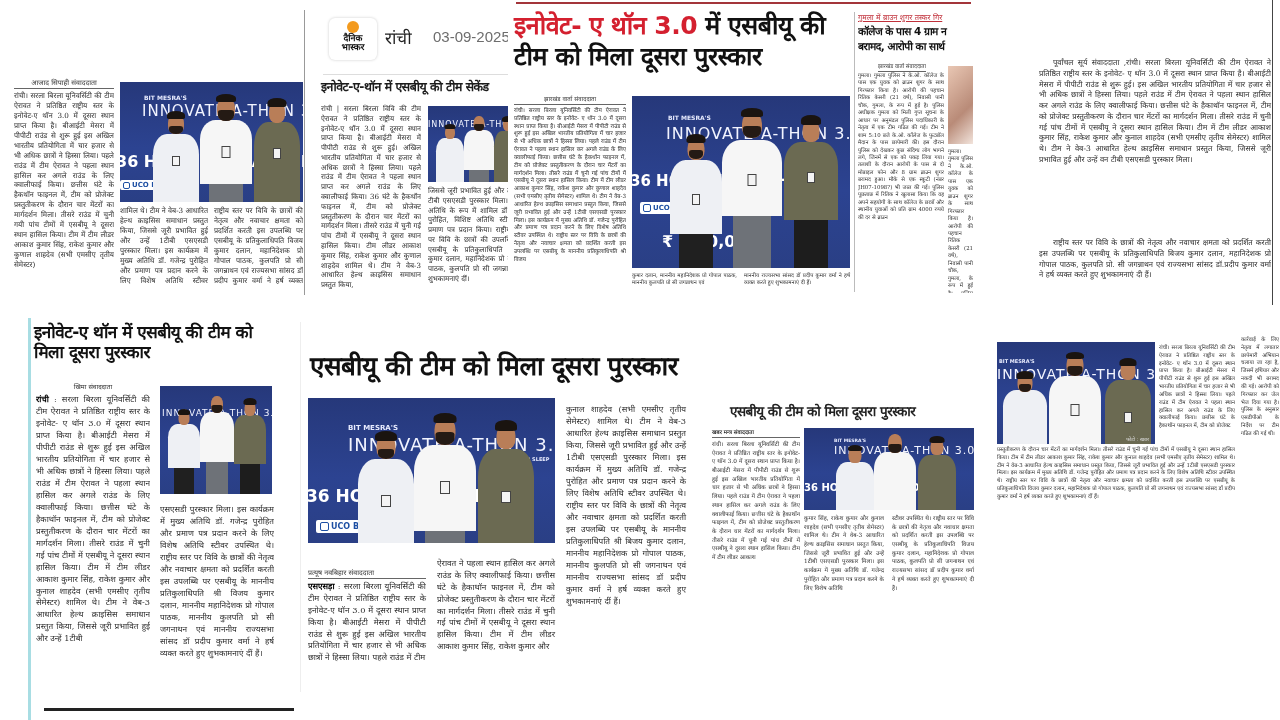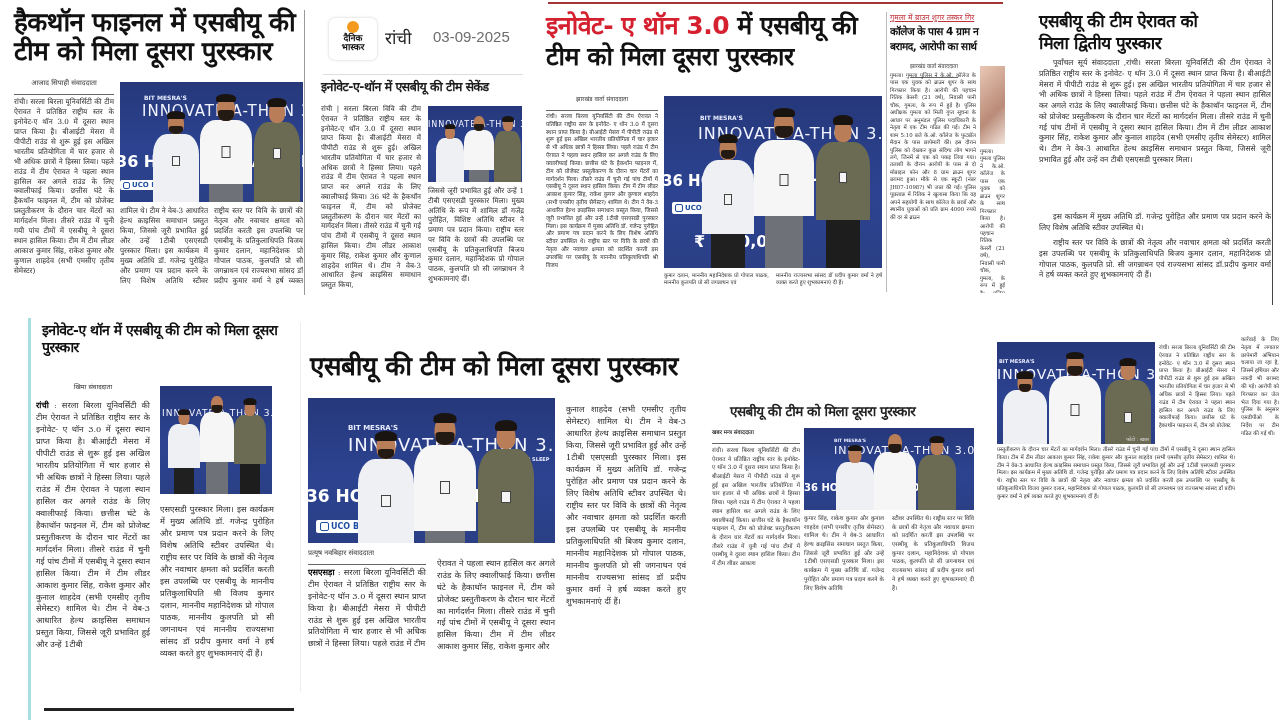--- a/index.html
+++ b/index.html
@@ -1,21 +1,21 @@
 <!DOCTYPE html>
 <html><head>
 <meta charset="utf-8">
 <style>
   * { box-sizing: border-box; margin: 0; padding: 0; }
   html, body { width: 1280px; height: 720px; overflow: hidden; background: #ffffff; }
   body { position: relative; font-family: "DejaVu Sans", sans-serif; color: #1a1a1a; }
 
   .clip { position: absolute; background: #fff; overflow: hidden; }
   .headline { font-family: "DejaVu Sans", sans-serif; font-weight: bold; color: #111; line-height: 1.12; letter-spacing: -0.5px; }
-  .byline { font-size: 7px; color: #333; border-bottom: 1px solid #666; padding-bottom: 7px; margin-bottom: 2px; display: inline-block; }
+  .byline { font-size: 7px; color: #333; border-bottom: 1px solid #666; padding-bottom: 1px; margin-bottom: 2px; display: inline-block; }
   .body-text { font-family: "DejaVu Serif", serif; font-size: 7.4px; line-height: 1.38; color: #2a2a2a; text-align: justify; }
   .body-text b { font-weight: bold; color: #000; }
 
   
   .photo { position: absolute; overflow: hidden; background: linear-gradient(180deg,#26387a 0%,#2c4391 55%,#2a3f85 100%); }
   .photo .b-top { position: absolute; color: #e8ecff; font-family: "DejaVu Sans", sans-serif; font-weight: bold; white-space: nowrap; }
   .photo .b-big { position: absolute; color: #f2f4ff; font-family: "DejaVu Sans", sans-serif; letter-spacing: 1px; white-space: nowrap; }
   .photo .b-36 { position: absolute; color: #fff; font-weight: bold; font-family: "DejaVu Sans", sans-serif; white-space: nowrap; }
   .photo .uco { position: absolute; background: #fff; color: #1d4fa3; font-weight: bold; font-family: "DejaVu Sans", sans-serif; border-radius: 2px; white-space: nowrap; }
   .photo .uco .box { display: inline-block; border: 1.5px solid #1d4fa3; border-radius: 2px; margin-right: 2px; vertical-align: middle; }
@@ -33,21 +33,20 @@
   .p2 .legs { background: #6e7278; }
   .p3 .legs { background: #1d1d1d; }
 
   .vrule { position: absolute; background: #555; width: 1px; }
   .red-line { position: absolute; height: 2px; background: #a3353a; }
 </style>
 </head>
 <body>
 
 <div class="clip" style="left:8px;top:0;width:295px;height:295px;">
-  <div class="headline" style="font-size:26px;position:absolute;left:6px;top:8px;width:290px;">हैकथॉन फाइनल में एसबीयू की टीम को मिला दूसरा पुरस्कार</div>
   <div style="position:absolute;left:6px;top:78px;width:100px;">
     <div class="byline" style="font-size:7px;text-align:center;display:block;">आजाद सिपाही संवाददाता</div>
     <div class="body-text" style="font-size:7.2px;height:196px;overflow:hidden;">रांची। सरला बिरला यूनिवर्सिटी की टीम ऐरावत ने प्रतिष्ठित राष्ट्रीय स्तर के इनोवेट-ए थॉन 3.0 में दूसरा स्थान प्राप्त किया है। बीआईटी मेसरा में पीपीटी राउंड से शुरू हुई इस अखिल भारतीय प्रतियोगिता में चार हजार से भी अधिक छात्रों ने हिस्सा लिया। पहले राउंड में टीम ऐरावत ने पहला स्थान हासिल कर अगले राउंड के लिए क्वालीफाई किया। छत्तीस घंटे के हैकथॉन फाइनल में, टीम को प्रोजेक्ट प्रस्तुतीकरण के दौरान चार मेंटरों का मार्गदर्शन मिला। तीसरे राउंड में चुनी गयी पांच टीमों में एसबीयू ने दूसरा स्थान हासिल किया। टीम में टीम लीडर आकाश कुमार सिंह, राकेश कुमार और कुणाल शाहदेव (सभी एमसीए तृतीय सेमेस्टर)</div>
   </div>
   <div class="photo" style="left:112px;top:82px;width:183px;height:120px;">
     <div class="b-top" style="left:24px;top:12px;font-size:6px;">BIT MESRA'S</div>
     <div class="b-big" style="left:22px;top:20px;font-size:15px;">INNOVATE-A-THON 3.0</div>
     <div class="b-36" style="left:-4px;top:70px;font-size:16px;">36 HOUR HACKATHON</div>
     <div class="uco" style="left:0;top:98px;font-size:7px;padding:1px 3px;"><span class="box" style="width:7px;height:7px;"></span><span>UCO BANK</span></div>
     <div class="person p1" style="left:33px;width:46px;height:92px;">
@@ -103,21 +102,21 @@
     </div>
     <div class="person p3" style="left:66px;width:27px;height:66px;">
       <div class="torso" style="top:15px;bottom:0;"></div>
       <div class="head" style="top:2px;width:10px;height:13px;"></div>
       <div class="hair" style="top:0;width:12px;height:6px;"></div>
     </div>
   </div>
   <div class="body-text" style="position:absolute;left:113px;top:186px;width:96px;height:105px;overflow:hidden;font-size:7.1px;">जिससे जूरी प्रभावित हुई और उन्हें 1 टीबी एसएसडी पुरस्कार मिला। मुख्य अतिथि के रूप में शामिल डॉ गजेंद्र पुरोहित, विशिष्ट अतिथि स्टीवर ने प्रमाण पत्र प्रदान किया। राष्ट्रीय स्तर पर विवि के छात्रों की उपलब्धि पर एसबीयू के प्रतिकुलाधिपति बिजय कुमार दलान, महानिदेशक प्रो गोपाल पाठक, कुलपति प्रो सी जगन्नाथन ने शुभकामनाएं दीं।</div>
 </div>
 
-<div class="clip" style="left:540px;top:0;width:465px;height:300px;">
+<div class="clip" style="left:508px;top:0;width:465px;height:300px;">
   <div class="red-line" style="left:8px;top:2px;width:455px;"></div>
   <div class="headline" style="position:absolute;left:6px;top:10px;width:335px;font-size:25px;line-height:1.25;">
     <span style="color:#d4202f;">इनोवेट- ए थॉन 3.0</span>
     <span>में एसबीयू की टीम को मिला दूसरा पुरस्कार</span>
   </div>
   <div style="position:absolute;left:6px;top:95px;width:112px;">
     <div class="byline" style="display:block;text-align:center;font-size:6px;">झारखंड वार्ता संवाददाता</div>
     <div class="body-text" style="font-size:5.6px;line-height:1.4;height:190px;overflow:hidden;">रांची। सरला बिरला यूनिवर्सिटी की टीम ऐरावत ने प्रतिष्ठित राष्ट्रीय स्तर के इनोवेट- ए थॉन 3.0 में दूसरा स्थान प्राप्त किया है। बीआईटी मेसरा में पीपीटी राउंड से शुरू हुई इस अखिल भारतीय प्रतियोगिता में चार हजार से भी अधिक छात्रों ने हिस्सा लिया। पहले राउंड में टीम ऐरावत ने पहला स्थान हासिल कर अगले राउंड के लिए क्वालीफाई किया। छत्तीस घंटे के हैकथॉन फाइनल में, टीम को प्रोजेक्ट प्रस्तुतीकरण के दौरान चार मेंटरों का मार्गदर्शन मिला। तीसरे राउंड में चुनी गई पांच टीमों में एसबीयू ने दूसरा स्थान हासिल किया। टीम में टीम लीडर आकाश कुमार सिंह, राकेश कुमार और कुणाल शाहदेव (सभी एमसीए तृतीय सेमेस्टर) शामिल थे। टीम ने वेब-3 आधारित हेल्थ क्राइसिस समाधान प्रस्तुत किया, जिससे जूरी प्रभावित हुई और उन्हें 1टीबी एसएसडी पुरस्कार मिला। इस कार्यक्रम में मुख्य अतिथि डॉ. गजेन्द्र पुरोहित और प्रमाण पत्र प्रदान करने के लिए विशेष अतिथि स्टीवर उपस्थित थे। राष्ट्रीय स्तर पर विवि के छात्रों की नेतृत्व और नवाचार क्षमता को प्रदर्शित करती इस उपलब्धि पर एसबीयू के माननीय प्रतिकुलाधिपति श्री विजय</div>
   </div>
   <div class="photo" style="left:124px;top:96px;width:218px;height:172px;">
@@ -156,32 +155,30 @@
 
   <div style="position:absolute;left:350px;top:12px;width:115px;font-size:7.5px;color:#c0303a;text-decoration:underline;white-space:nowrap;overflow:hidden;">गुमला में ब्राउन शुगर तस्कर गिर</div>
   <div class="headline" style="position:absolute;left:350px;top:24px;width:112px;font-size:10.5px;line-height:1.45;height:32px;overflow:hidden;">कॉलेज के पास 4 ग्राम न बरामद, आरोपी का सार्थ</div>
   <div class="byline" style="position:absolute;left:370px;top:62px;font-size:5.5px;">झारखंड वार्ता संवाददाता</div>
   <div class="body-text" style="position:absolute;left:350px;top:72px;width:86px;height:222px;overflow:hidden;font-size:5.4px;">गुमला। गुमला पुलिस ने के.ओ. कॉलेज के पास एक युवक को ब्राउन शुगर के साथ गिरफ्तार किया है। आरोपी की पहचान रितिक केसरी (21 वर्ष), निवासी पानी चौक, गुमला, के रूप में हुई है। पुलिस अधीक्षक गुमला को मिली गुप्त सूचना के आधार पर अनुमंडल पुलिस पदाधिकारी के नेतृत्व में एक टीम गठित की गई। टीम ने शाम 5:10 बजे के.ओ. कॉलेज के फुटबॉल मैदान के पास छापेमारी की। इस दौरान पुलिस को देखकर कुछ संदिग्ध लोग भागने लगे, जिनमें से एक को पकड़ लिया गया। तलाशी के दौरान आरोपी के पास से दो मोबाइल फोन और 8 ग्राम ब्राउन शुगर बरामद हुआ। मौके से एक स्कूटी (नंबर JH07-1098?) भी जब्त की गई। पुलिस पूछताछ में रितिक ने खुलासा किया कि वह अपने सहयोगी के साथ कॉलेज के छात्रों और स्थानीय युवाओं को प्रति ग्राम 4000 रुपये की दर से ब्राउन</div>
   <div style="position:absolute;left:440px;top:66px;width:25px;height:78px;background:linear-gradient(135deg,#e9c7b4,#b98b78 60%,#f2e4dc);"></div>
   <div class="body-text" style="position:absolute;left:440px;top:148px;width:25px;height:145px;overflow:hidden;font-size:5.4px;">गुमला। गुमला पुलिस ने के.ओ. कॉलेज के पास एक युवक को ब्राउन शुगर के साथ गिरफ्तार किया है। आरोपी की पहचान रितिक केसरी (21 वर्ष), निवासी पानी चौक, गुमला, के रूप में हुई है। पुलिस अधीक्षक गुमला को मिली गुप्त सूचना के आधार पर अनुमंडल पुलिस पदाधिकारी के नेतृत्व में एक टीम गठित की गई। टीम ने शाम 5:10 बजे के.ओ. कॉलेज के फुटबॉल मैदान के पास छापेमारी की। इस दौरान पुलिस को देखकर कुछ संदिग्ध लोग भागने लगे, जिनमें से एक को पकड़ लिया गया। तलाशी के दौरान आरोपी के पास से दो मोबाइल फोन और 8 ग्राम ब्राउन शुगर बरामद हुआ। मौके से एक स्कूटी (नंबर JH07-1098?) भी जब्त की गई। पुलिस पूछताछ में रितिक ने खुलासा किया कि वह अपने सहयोगी के साथ कॉलेज के छात्रों और स्थानीय युवाओं को प्रति ग्राम 4000 रुपये की दर से ब्राउन</div>
 </div>
 
 <div class="clip" style="left:1035px;top:0;width:240px;height:305px;">
-  <div class="headline" style="position:absolute;left:4px;top:10px;width:180px;font-size:17px;line-height:1.3;">एसबीयू की टीम ऐरावत को मिला द्वितीय पुरस्कार</div>
   <div class="body-text" style="position:absolute;left:4px;top:58px;width:232px;font-size:7.6px;text-indent:14px;line-height:1.42;">
     <span>पूर्वांचल सूर्य संवाददाता ,रांची। सरला बिरला यूनिवर्सिटी की टीम ऐरावत ने प्रतिष्ठित राष्ट्रीय स्तर के इनोवेट- ए थॉन 3.0 में दूसरा स्थान प्राप्त किया है। बीआईटी मेसरा में पीपीटी राउंड से शुरू हुई। इस अखिल भारतीय प्रतियोगिता में चार हजार से भी अधिक छात्रों ने हिस्सा लिया। पहले राउंड में टीम ऐरावत ने पहला स्थान हासिल कर अगले राउंड के लिए क्वालीफाई किया। छत्तीस घंटे के हैकाथॉन फाइनल में, टीम को प्रोजेक्ट प्रस्तुतीकरण के दौरान चार मेंटरों का मार्गदर्शन मिला। तीसरे राउंड में चुनी गई पांच टीमों में एसबीयू ने दूसरा स्थान हासिल किया। टीम में टीम लीडर आकाश कुमार सिंह, राकेश कुमार और कुनाल शाहदेव (सभी एमसीए तृतीय सेमेस्टर) शामिल थे। टीम ने वेब-3 आधारित हेल्थ क्राइसिस समाधान प्रस्तुत किया, जिससे जूरी प्रभावित हुई और उन्हें वन टीबी एसएसडी पुरस्कार मिला।</span>
   </div>
-  <div class="body-text" style="position:absolute;left:4px;top:212px;width:232px;font-size:7.6px;text-indent:14px;line-height:1.42;">इस कार्यक्रम में मुख्य अतिथि डॉ. गजेन्द्र पुरोहित और प्रमाण पत्र प्रदान करने के लिए विशेष अतिथि स्टीवर उपस्थित थे।</div>
   <div class="body-text" style="position:absolute;left:4px;top:238px;width:232px;font-size:7.6px;text-indent:14px;line-height:1.42;">राष्ट्रीय स्तर पर विवि के छात्रों की नेतृत्व और नवाचार क्षमता को प्रदर्शित करती इस उपलब्धि पर एसबीयू के प्रतिकुलाधिपति बिजय कुमार दलान, महानिदेशक प्रो गोपाल पाठक, कुलपति प्रो. सी जगन्नाथन एवं राज्यसभा सांसद डॉ.प्रदीप कुमार वर्मा ने हर्ष व्यक्त करते हुए शुभकामनाएं दी हैं।</div>
 </div>
 <div class="vrule" style="left:1272px;top:0;height:305px;background:#444;"></div>
 
 <div class="clip" style="left:28px;top:318px;width:270px;height:402px;">
   <div style="position:absolute;left:0;top:0;width:3px;height:402px;background:#a8dde3;"></div>
-  <div class="headline" style="position:absolute;left:14px;top:4px;width:250px;font-size:14px;line-height:1.2;">इनोवेट-ए थॉन में एसबीयू की टीम को मिला दूसरा पुरस्कार</div>
+  <div class="headline" style="position:absolute;left:6px;top:4px;width:250px;font-size:17px;line-height:1.2;">इनोवेट-ए थॉन में एसबीयू की टीम को मिला दूसरा पुरस्कार</div>
   <div style="position:absolute;left:8px;top:64px;width:114px;">
     <div class="byline" style="display:block;text-align:center;border:none;font-size:6.5px;">खिमा संवाददाता</div>
     <div class="body-text" style="font-size:8.2px;line-height:1.46;height:320px;overflow:hidden;">
       <b>रांची</b> <span>: सरला बिरला यूनिवर्सिटी की टीम ऐरावत ने प्रतिष्ठित राष्ट्रीय स्तर के इनोवेट- ए थॉन 3.0 में दूसरा स्थान प्राप्त किया है। बीआईटी मेसरा में पीपीटी राउंड से शुरू हुई इस अखिल भारतीय प्रतियोगिता में चार हजार से भी अधिक छात्रों ने हिस्सा लिया। पहले राउंड में टीम ऐरावत ने पहला स्थान हासिल कर अगले राउंड के लिए क्वालीफाई किया। छत्तीस घंटे के हैकाथॉन फाइनल में, टीम को प्रोजेक्ट प्रस्तुतीकरण के दौरान चार मेंटरों का मार्गदर्शन मिला। तीसरे राउंड में चुनी गई पांच टीमों में एसबीयू ने दूसरा स्थान हासिल किया। टीम में टीम लीडर आकाश कुमार सिंह, राकेश कुमार और कुनाल शाहदेव (सभी एमसीए तृतीय सेमेस्टर) शामिल थे। टीम ने वेब-3 आधारित हेल्थ क्राइसिस समाधान प्रस्तुत किया, जिससे जूरी प्रभावित हुई और उन्हें 1टीबी</span>
     </div>
   </div>
   <div class="photo" style="left:132px;top:68px;width:112px;height:108px;">
     <div class="b-big" style="left:2px;top:22px;font-size:9px;">INNOVATE-A-THON 3.0</div>
     <div class="person p1" style="left:8px;width:32px;height:86px;">
       <div class="legs" style="height:28px;"></div>
@@ -231,21 +228,21 @@
       <div class="badge" style="top:68px;width:10px;height:13px;"></div>
     </div>
     <div class="person p3" style="left:170px;width:56px;height:124px;">
       <div class="torso" style="top:30px;bottom:0;"></div>
       <div class="head" style="top:6px;width:19px;height:24px;"></div>
       <div class="hair" style="top:1px;width:22px;height:11px;"></div>
       <div class="badge" style="top:72px;width:10px;height:12px;"></div>
     </div>
   </div>
   <div style="position:absolute;left:8px;top:226px;width:118px;">
-    <div class="byline" style="display:block;font-size:7px;">प्रत्यूष नवबिहार संवाददाता</div>
+    <div class="byline" style="display:block;font-size:7px;margin-top:20px;">प्रत्यूष नवबिहार संवाददाता</div>
     <div class="body-text" style="font-size:8.2px;line-height:1.45;">
       <b>एसएसड़ा</b> <span>: सरला बिरला यूनिवर्सिटी की टीम ऐरावत ने प्रतिष्ठित राष्ट्रीय स्तर के इनोवेट-ए थॉन 3.0 में दूसरा स्थान प्राप्त किया है। बीआईटी मेसरा में पीपीटी राउंड से शुरू हुई इस अखिल भारतीय प्रतियोगिता में चार हजार से भी अधिक छात्रों ने हिस्सा लिया। पहले राउंड में टीम</span>
     </div>
   </div>
   <div class="body-text" style="position:absolute;left:137px;top:236px;width:118px;font-size:8.2px;line-height:1.45;">ऐरावत ने पहला स्थान हासिल कर अगले राउंड के लिए क्वालीफाई किया। छत्तीस घंटे के हैकाथॉन फाइनल में, टीम को प्रोजेक्ट प्रस्तुतीकरण के दौरान चार मेंटरों का मार्गदर्शन मिला। तीसरे राउंड में चुनी गई पांच टीमों में एसबीयू ने दूसरा स्थान हासिल किया। टीम में टीम लीडर आकाश कुमार सिंह, राकेश कुमार और</div>
   <div class="body-text" style="position:absolute;left:266px;top:82px;width:120px;font-size:8.2px;line-height:1.46;">कुनाल शाहदेव (सभी एमसीए तृतीय सेमेस्टर) शामिल थे। टीम ने वेब-3 आधारित हेल्थ क्राइसिस समाधान प्रस्तुत किया, जिससे जूरी प्रभावित हुई और उन्हें 1टीबी एसएसडी पुरस्कार मिला। इस कार्यक्रम में मुख्य अतिथि डॉ. गजेन्द्र पुरोहित और प्रमाण पत्र प्रदान करने के लिए विशेष अतिथि स्टीवर उपस्थित थे। राष्ट्रीय स्तर पर विवि के छात्रों की नेतृत्व और नवाचार क्षमता को प्रदर्शित करती इस उपलब्धि पर एसबीयू के माननीय प्रतिकुलाधिपति श्री बिजय कुमार दलान, माननीय महानिदेशक प्रो गोपाल पाठक, माननीय कुलपति प्रो सी जगनाथन एवं माननीय राज्यसभा सांसद डॉ प्रदीप कुमार वर्मा ने हर्ष व्यक्त करते हुए शुभकामनाएं दीं हैं।</div>
 </div>
 
 <div class="clip" style="left:708px;top:392px;width:270px;height:220px;">
   <div class="headline" style="position:absolute;left:22px;top:12px;font-size:13.5px;white-space:nowrap;color:#222;">एसबीयू की टीम को मिला दूसरा पुरस्कार</div>

